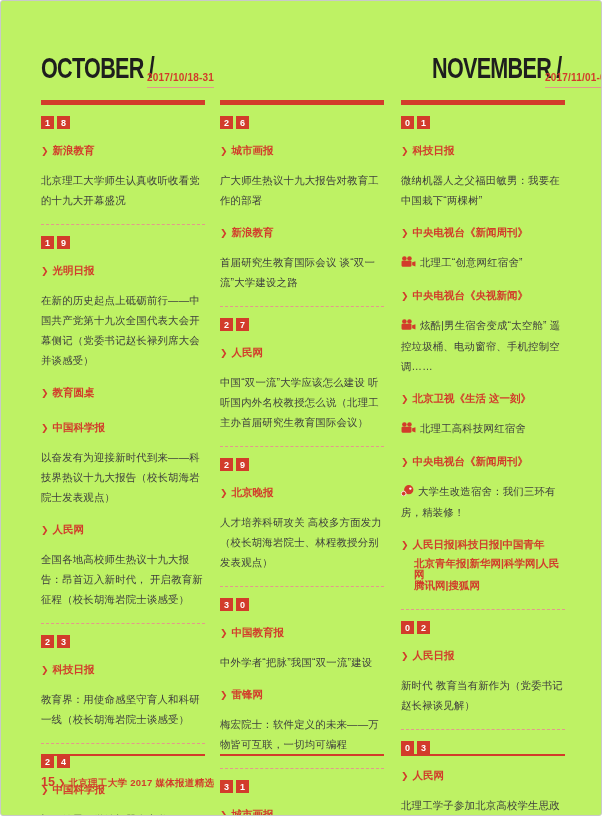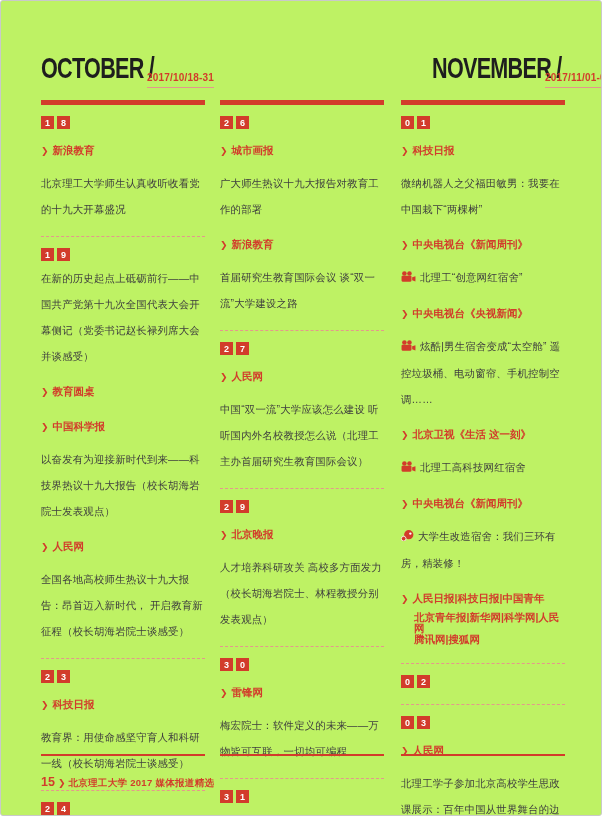--- a/index.html
+++ b/index.html
@@ -41,21 +41,21 @@
     width:13px;height:13px;background:var(--accent);color:#fff;
     font-size:9px;font-weight:bold;display:flex;align-items:center;justify-content:center;
   }
   .source{color:var(--accent);font-weight:bold;font-size:10.5px;line-height:15px;margin:8px 0 7px;}
   .item:first-child .source{margin-top:2px;}
   .source .chev{font-size:9px;margin-right:4px;}
   .source .src-line{display:inline;}
   .source .src-cont{display:block;padding-left:13px;line-height:11px;}
   .source .src-first{line-height:26px;}
   .item-text{
-    font-size:10.4px;color:var(--ink);line-height:26px;margin-bottom:8px;
+    font-size:10.4px;color:var(--ink);line-height:20px;margin-bottom:8px;
     letter-spacing:.2px;
   }
   .item:last-child .item-text{margin-bottom:2px;}
   .icon{display:inline-block;vertical-align:-1px;margin-right:4px;}
   .icon svg .r{fill:var(--accent);}
   
   .bottom-line{position:absolute;top:753px;width:164px;height:2px;background:var(--accent);}
   .bl-0{left:40px;} .bl-1{left:219px;} .bl-2{left:400px;}
   .footer{position:absolute;left:40px;top:763px;color:var(--accent);white-space:nowrap;margin-top:8px;}
   .footer .pg{font-size:12.5px;font-weight:bold;}
@@ -89,20 +89,21 @@
             <div class="source"><span class="src-first"><span class="chev">❯</span><span class="src-line">新浪教育</span></span></div>
             <div class="item-text"><span>北京理工大学师生认真收听收看党的十九大开幕盛况</span></div>
           </div>
         </div>
         <div class="group">
           <div class="badge">
             <span>1</span>
             <span>9</span>
           </div>
           <div class="item">
+            <div class="source"><span class="src-first"><span class="chev">❯</span><span class="src-line">光明日报</span></span></div>
             <div class="item-text"><span>在新的历史起点上砥砺前行——中国共产党第十九次全国代表大会开幕侧记（党委书记赵长禄列席大会并谈感受）</span></div>
           </div>
           <div class="item">
             <div class="source"><span class="src-first"><span class="chev">❯</span><span class="src-line">教育圆桌</span></span></div>
           </div>
           <div class="item">
             <div class="source"><span class="src-first"><span class="chev">❯</span><span class="src-line">中国科学报</span></span></div>
             <div class="item-text"><span>以奋发有为迎接新时代到来——科技界热议十九大报告（校长胡海岩院士发表观点）</span></div>
           </div>
           <div class="item">
@@ -166,20 +167,24 @@
           </div>
           <div class="item">
             <div class="source"><span class="src-first"><span class="chev">❯</span><span class="src-line">北京晚报</span></span></div>
             <div class="item-text"><span>人才培养科研攻关 高校多方面发力（校长胡海岩院士、林程教授分别发表观点）</span></div>
           </div>
         </div>
         <div class="group">
           <div class="badge">
             <span>3</span>
             <span>0</span>
+          </div>
+          <div class="item">
+            <div class="source"><span class="src-first"><span class="chev">❯</span><span class="src-line">中国教育报</span></span></div>
+            <div class="item-text"><span>中外学者“把脉”我国“双一流”建设</span></div>
           </div>
           <div class="item">
             <div class="source"><span class="src-first"><span class="chev">❯</span><span class="src-line">雷锋网</span></span></div>
             <div class="item-text"><span>梅宏院士：软件定义的未来——万物皆可互联，一切均可编程</span></div>
           </div>
         </div>
         <div class="group">
           <div class="badge">
             <span>3</span>
             <span>1</span>
@@ -244,20 +249,24 @@
           </div>
           <div class="item">
             <div class="source"><span class="src-first"><span class="chev">❯</span><span class="src-line">人民日报|科技日报|中国青年</span></span><span class="src-cont">北京青年报|新华网|科学网|人民网</span><span class="src-cont">腾讯网|搜狐网</span></div>
           </div>
         </div>
         <div class="group">
           <div class="badge">
             <span>0</span>
             <span>2</span>
           </div>
+          <div class="item">
+            <div class="source"><span class="src-first"><span class="chev">❯</span><span class="src-line">人民日报</span></span></div>
+            <div class="item-text"><span>新时代 教育当有新作为（党委书记赵长禄谈见解）</span></div>
+          </div>
         </div>
         <div class="group">
           <div class="badge">
             <span>0</span>
             <span>3</span>
           </div>
           <div class="item">
             <div class="source"><span class="src-first"><span class="chev">❯</span><span class="src-line">人民网</span></span></div>
             <div class="item-text"><span>北理工学子参加北京高校学生思政课展示：百年中国从世界舞台的边缘走向中央</span></div>
           </div>

